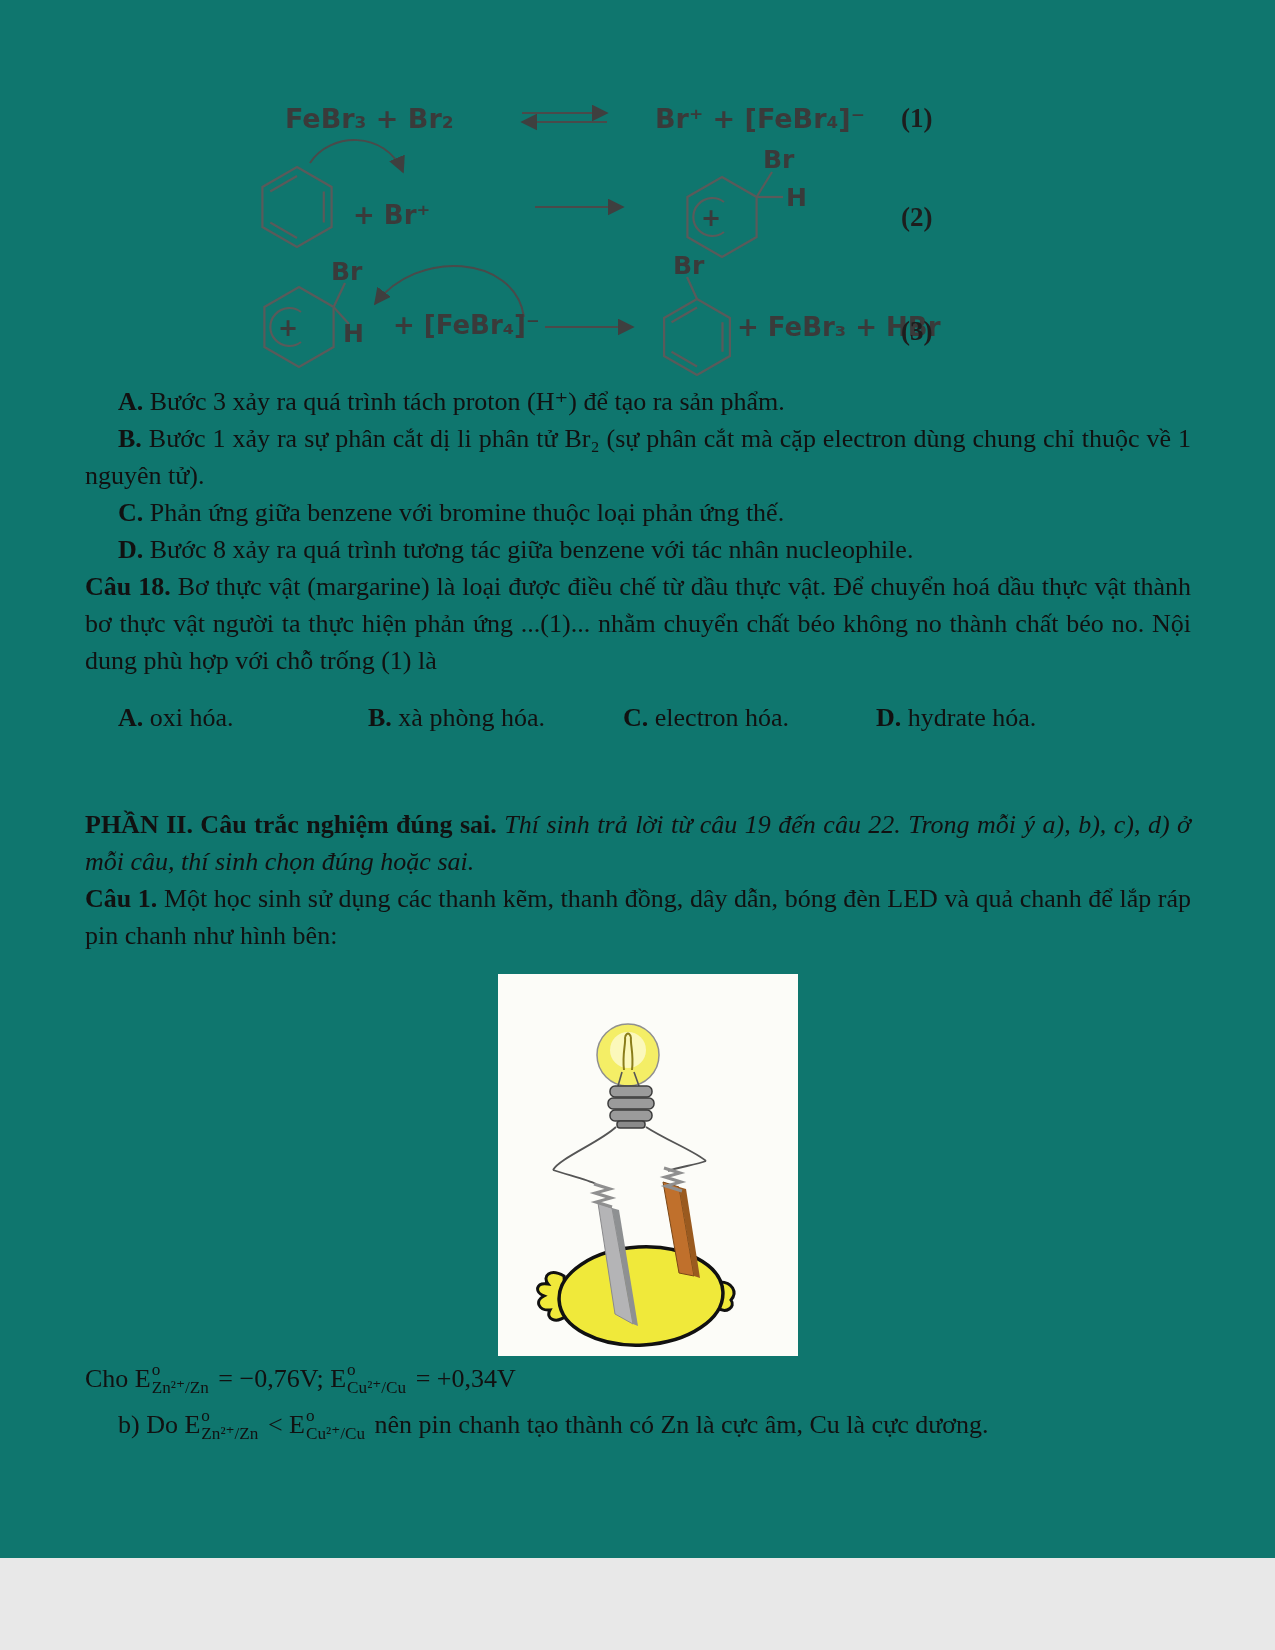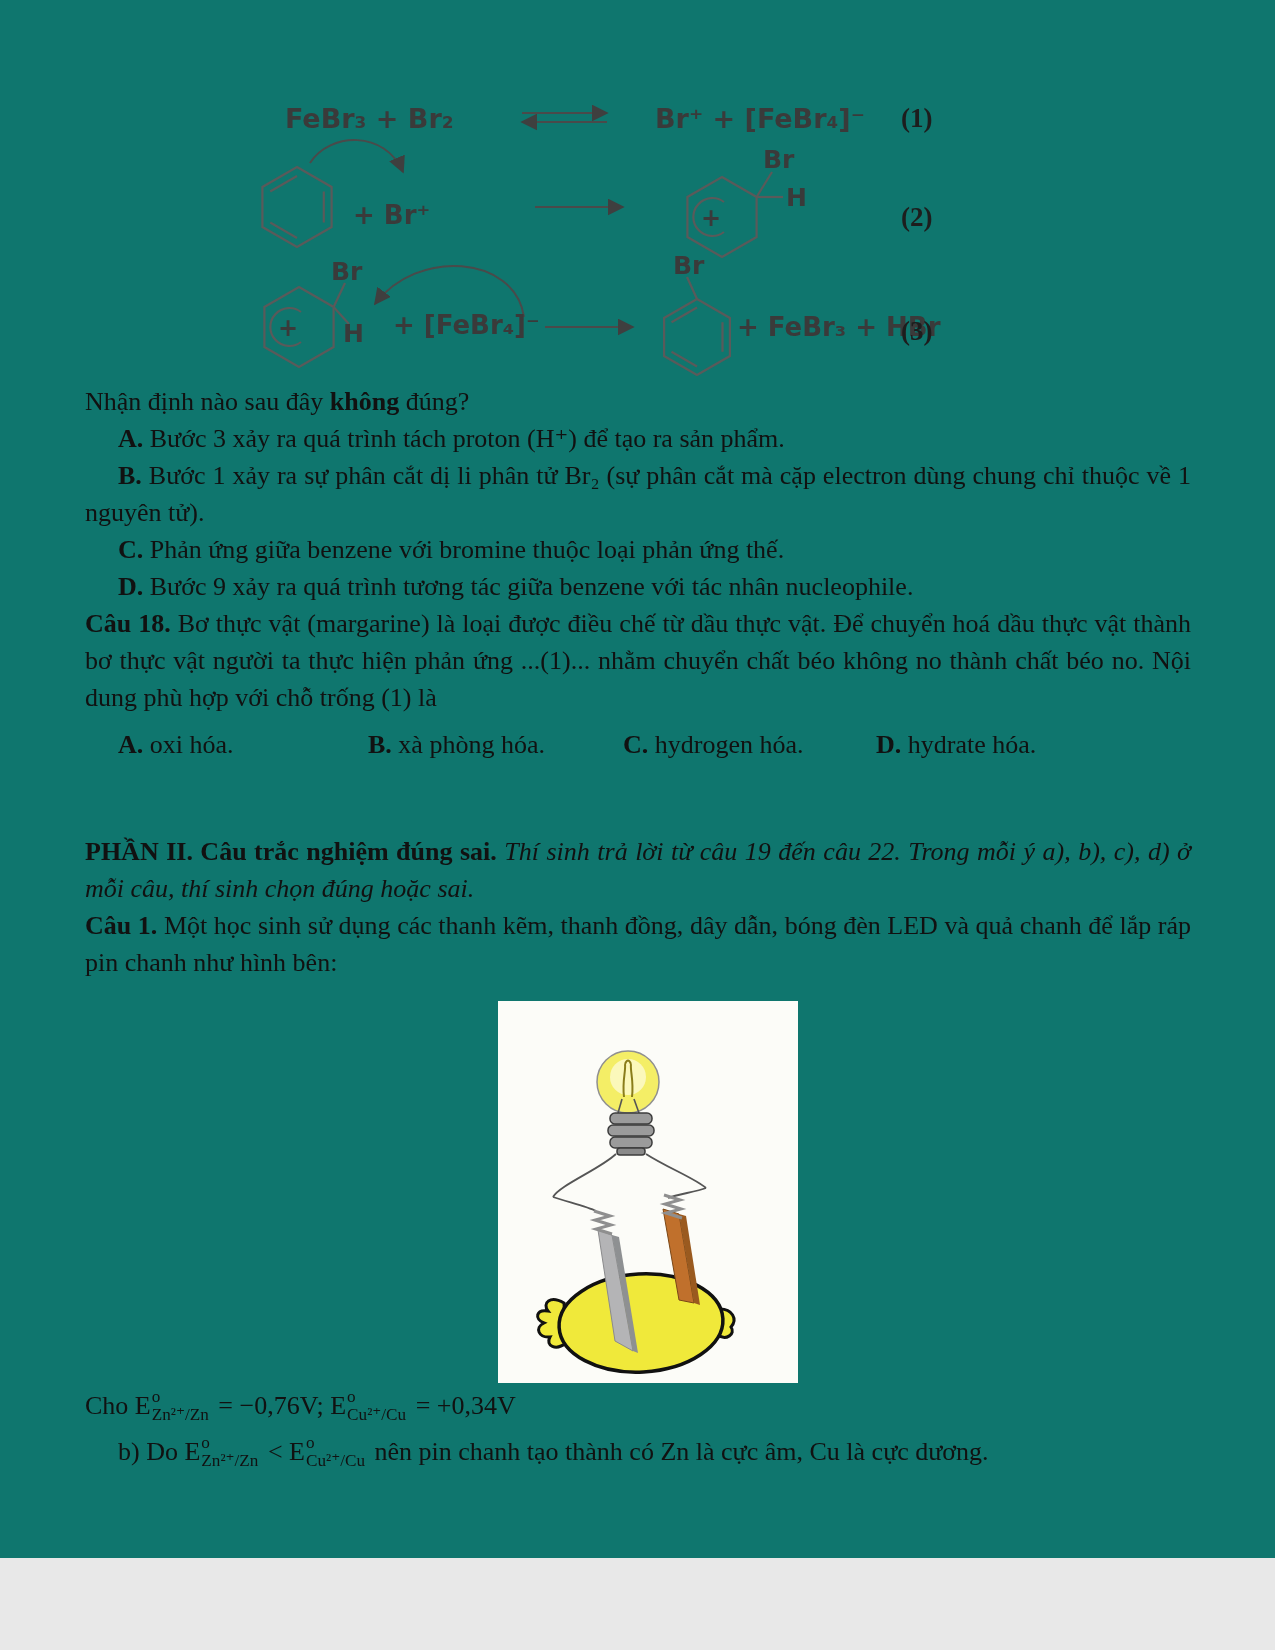--- a/index.html
+++ b/index.html
@@ -4,21 +4,21 @@
 <style>
   html,body{margin:0;padding:0;background:#e8e8e8;}
   #page{position:relative;width:1275px;height:1558px;background:#0f766e;overflow:hidden;
         font-family:"Liberation Serif","DejaVu Serif",serif;color:#111;}
   .content{padding:0 84px 0 85px;font-size:26px;line-height:37px;text-align:justify;}
   .b{font-weight:bold;}
   .i{font-style:italic;}
   .opt{text-indent:33px;}
   .stem{text-align:left;}
   .para{text-align:justify;}
-  .optrow{position:relative;height:39px;margin-top:10px;text-align:left;}
+  .optrow{position:relative;height:39px;margin-top:20px;text-align:left;}
   .optrow .o{position:absolute;top:0;white-space:nowrap;}
   .o1{left:33px;} .o2{left:283px;} .o3{left:538px;} .o4{left:791px;}
   .part2{margin-top:68px;}
   .figwrap{position:relative;height:382px;margin-top:20px;}
   #lemonfig{position:absolute;left:413px;top:0;}
   .fline{text-align:left;line-height:46px;}
   .cho{}
   .ind{padding-left:33px;}
   .st{display:inline-flex;flex-direction:column;align-items:flex-start;vertical-align:middle;
       line-height:1.05;font-size:0.66em;margin:0 3px 0 1px;transform:translateY(-2px);}
@@ -90,33 +90,32 @@
       <text x="438" y="194" font-size="25">Br</text>
     </g>
     <text x="502" y="256" font-size="26">+  FeBr₃  + HBr</text>
     <text class="num" x="666" y="260" font-size="27">(3)</text>
   </svg>
 
   <div style="height:383px;"></div>
 
   <div class="content">
 
-    <div class="stem"><span>Nhận định nào sau đây </span><span class="b">không</span><span> đúng?</span></div>
 
     <div class="opt"><span class="b">A.</span><span> Bước 3 xảy ra quá trình tách proton (H⁺) để tạo ra sản phẩm.</span></div>
     <div class="opt"><span class="b">B.</span><span> Bước 1 xảy ra sự phân cắt dị li phân tử Br₂ (sự phân cắt mà cặp electron dùng chung chỉ thuộc về 1 nguyên tử).</span></div>
     <div class="opt"><span class="b">C.</span><span> Phản ứng giữa benzene với bromine thuộc loại phản ứng thế.</span></div>
-    <div class="opt"><span class="b">D.</span><span> Bước 9 xảy ra quá trình tương tác giữa benzene với tác nhân nucleophile.</span></div>
+    <div class="opt"><span class="b">D.</span><span> Bước 8 xảy ra quá trình tương tác giữa benzene với tác nhân nucleophile.</span></div>
 
     <div class="para"><span class="b">Câu 18.</span><span> Bơ thực vật (margarine) là loại được điều chế từ dầu thực vật. Để chuyển hoá dầu thực vật thành bơ thực vật người ta thực hiện phản ứng ...(1)... nhằm chuyển chất béo không no thành chất béo no. Nội dung phù hợp với chỗ trống (1) là</span></div>
 
     <div class="optrow">
       <span class="o o1"><span class="b">A.</span><span> oxi hóa.</span></span>
       <span class="o o2"><span class="b">B.</span><span> xà phòng hóa.</span></span>
-      <span class="o o3"><span class="b">C.</span><span> hydrogen hóa.</span></span>
+      <span class="o o3"><span class="b">C.</span><span> electron hóa.</span></span>
       <span class="o o4"><span class="b">D.</span><span> hydrate hóa.</span></span>
     </div>
 
     <div class="para part2"><span class="b">PHẦN II. Câu trắc nghiệm đúng sai. </span><span class="i">Thí sinh trả lời từ câu 19 đến câu 22. Trong mỗi ý a), b), c), d) ở mỗi câu, thí sinh chọn đúng hoặc sai.</span></div>
 
     <div class="para"><span class="b">Câu 1.</span><span> Một học sinh sử dụng các thanh kẽm, thanh đồng, dây dẫn, bóng đèn LED và quả chanh để lắp ráp pin chanh như hình bên:</span></div>
 
     <div class="figwrap">
       <svg id="lemonfig" width="300" height="382" viewBox="0 0 300 382">
         <rect x="0" y="0" width="300" height="382" fill="#fcfcf8"></rect>

